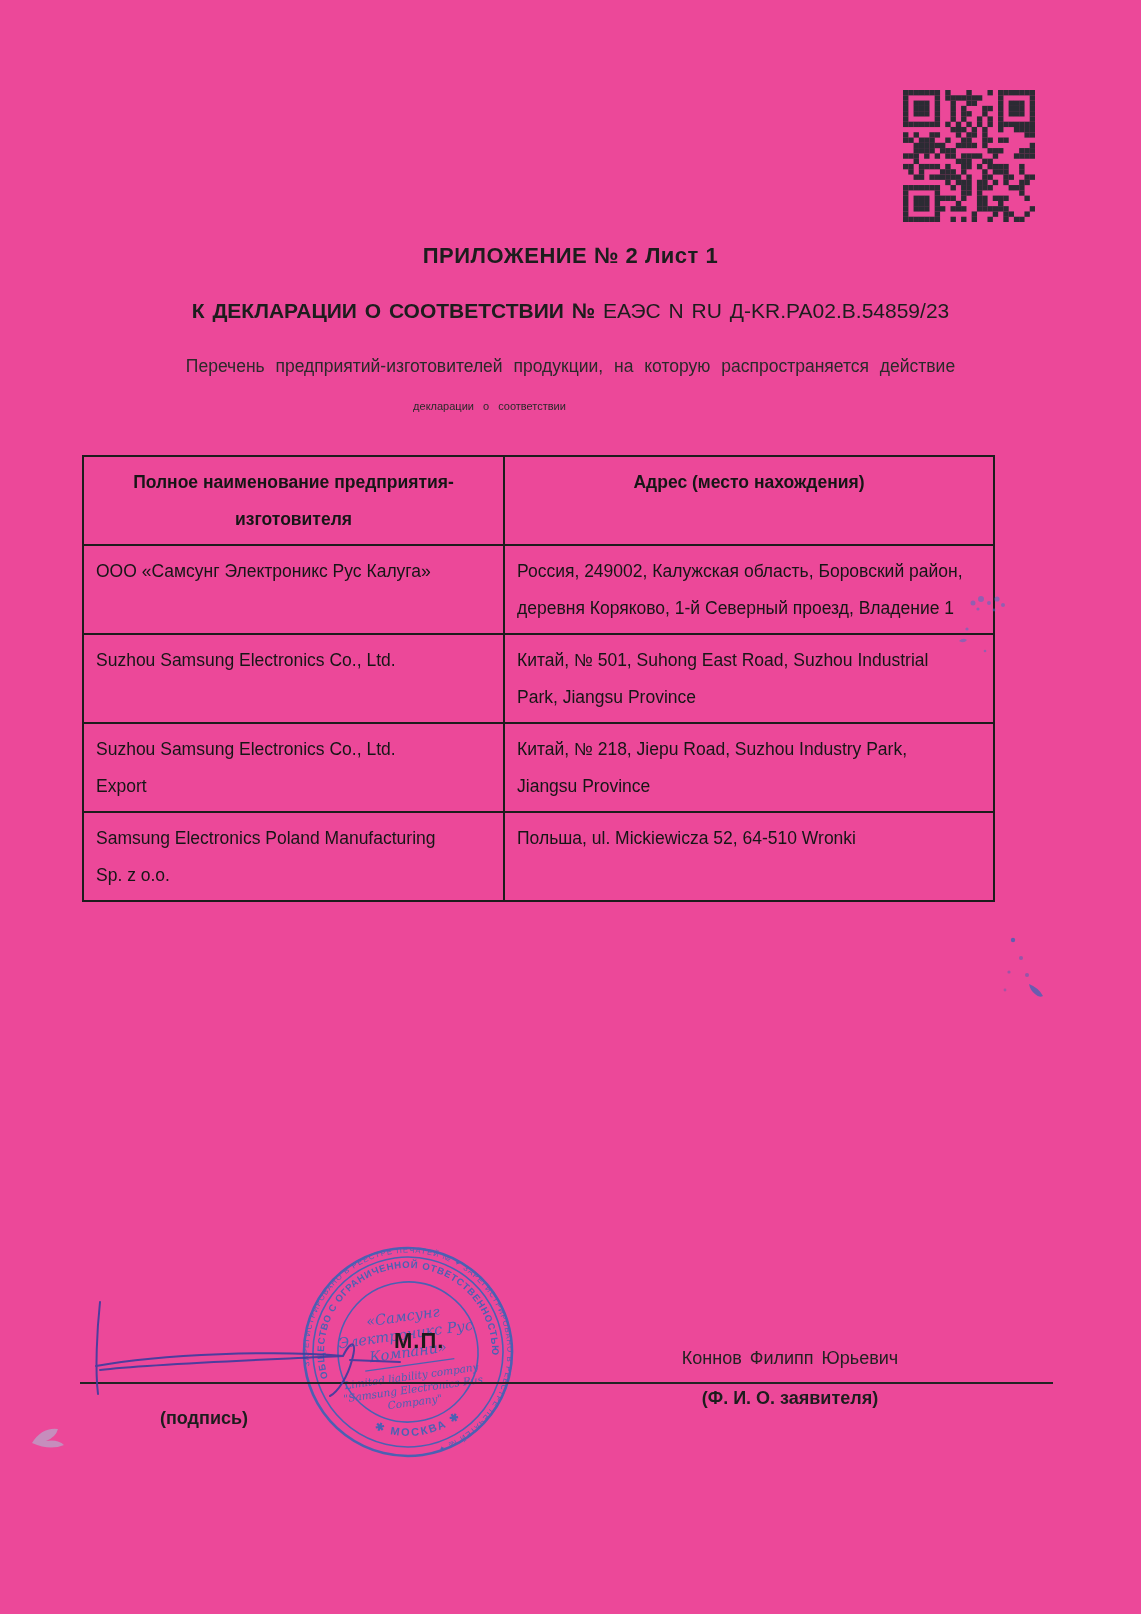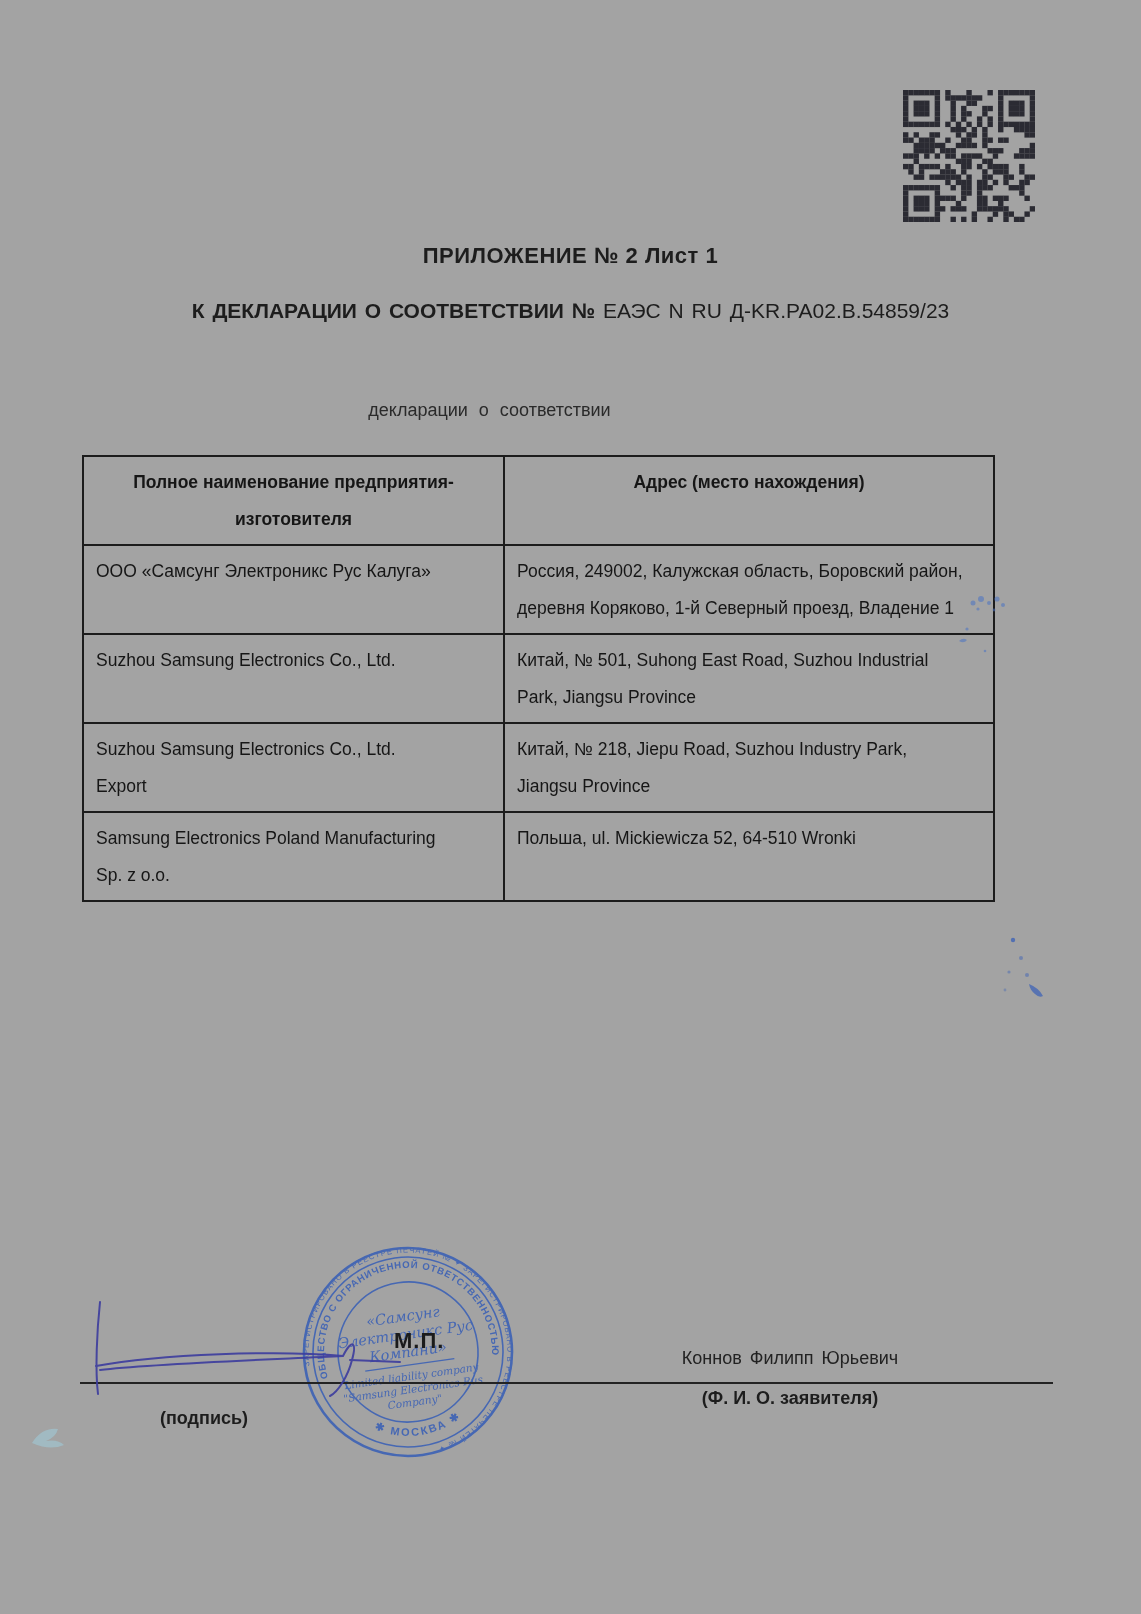--- a/index.html
+++ b/index.html
@@ -1,27 +1,27 @@
 <!DOCTYPE html>
 <html><head>
 <meta charset="utf-8">
 <style>
   html,body{margin:0;padding:0;background:#888;}
   .page{
     position:relative; width:1141px; height:1614px; margin:0 auto;
-    background:#a3a3a3; overflow:hidden;
+    background:#ec4899; overflow:hidden;
     font-family:"Liberation Sans", sans-serif; color:#1d1d1d;
   }
   .abs{position:absolute;}
   .center{text-align:center;}
   .title{left:0; top:243px; width:1141px; font-size:22px; font-weight:bold; letter-spacing:0.5px;}
   .decl{left:0; top:299px; width:1141px; font-size:21px; word-spacing:2px;}
   .decl .b{font-weight:bold;margin-top:48px;}
   .sub1{left:0; top:356px; width:1141px; font-size:17.5px; word-spacing:6px; color:#2a2a2a;}
-  .sub2{left:0; top:400px; width:979px; font-size:18px; word-spacing:6px; color:#2a2a2a;}
+  .sub2{left:0; top:400px; width:979px; font-size:11px; word-spacing:6px; color:#2a2a2a;}
   table.manuf{
     position:absolute; left:82px; top:455px; width:913px;
     border-collapse:collapse; table-layout:fixed;
     font-size:17.5px; color:#161616;
   }
   table.manuf td, table.manuf th{
     border:2px solid #1c1c1c; vertical-align:top;
     padding:7px 12px 6px 12px; line-height:37px;
     white-space:pre-line; overflow:hidden;
   }
@@ -353,20 +353,21 @@
       <rect x="16" y="24" width="1.02" height="1.02" fill="#2b2b33"></rect>
       <rect x="19" y="24" width="1.02" height="1.02" fill="#2b2b33"></rect>
       <rect x="21" y="24" width="1.02" height="1.02" fill="#2b2b33"></rect>
       <rect x="22" y="24" width="1.02" height="1.02" fill="#2b2b33"></rect>
     </svg>
 
   <div class="abs center title">ПРИЛОЖЕНИЕ № 2 Лист 1</div>
 
   <div class="abs center decl"><span class="b">К ДЕКЛАРАЦИИ О СООТВЕТСТВИИ №</span><span> ЕАЭС N RU Д-KR.РА02.В.54859/23</span></div>
 
+  <div class="abs center sub1">Перечень предприятий-изготовителей продукции, на которую распространяется действие</div>
   <div class="abs center sub2">декларации о соответствии</div>
 
   <table class="manuf">
     <tbody>
         <tr class="hrow">
       <th class="col1">Полное наименование предприятия-
 изготовителя</th>
       <th class="col2">Адрес (место нахождения)</th>
     </tr>
     <tr class="r1">

